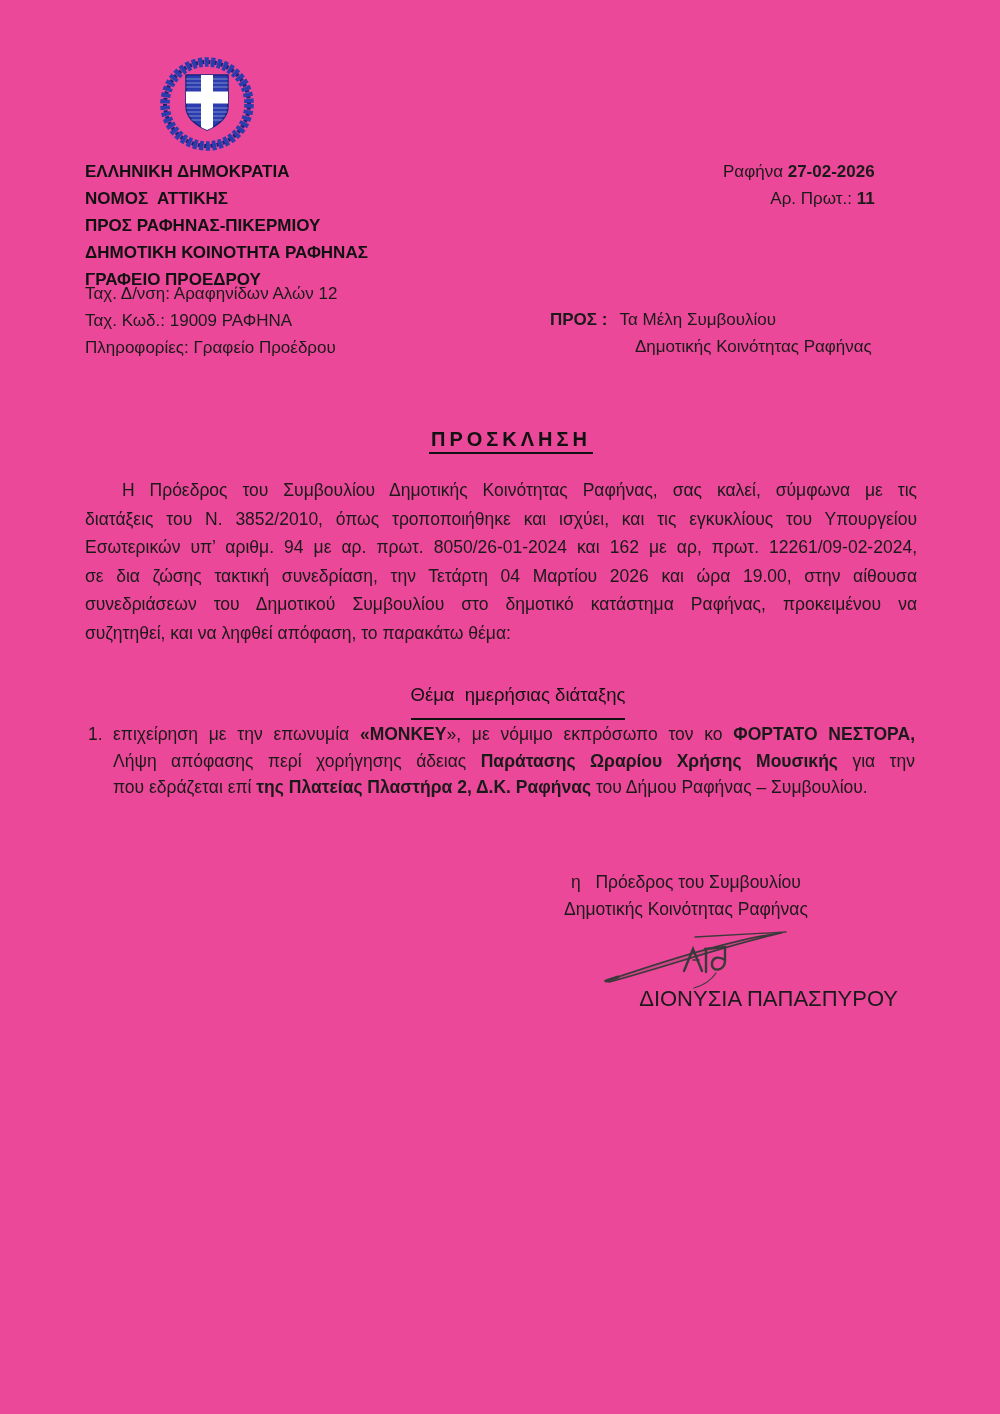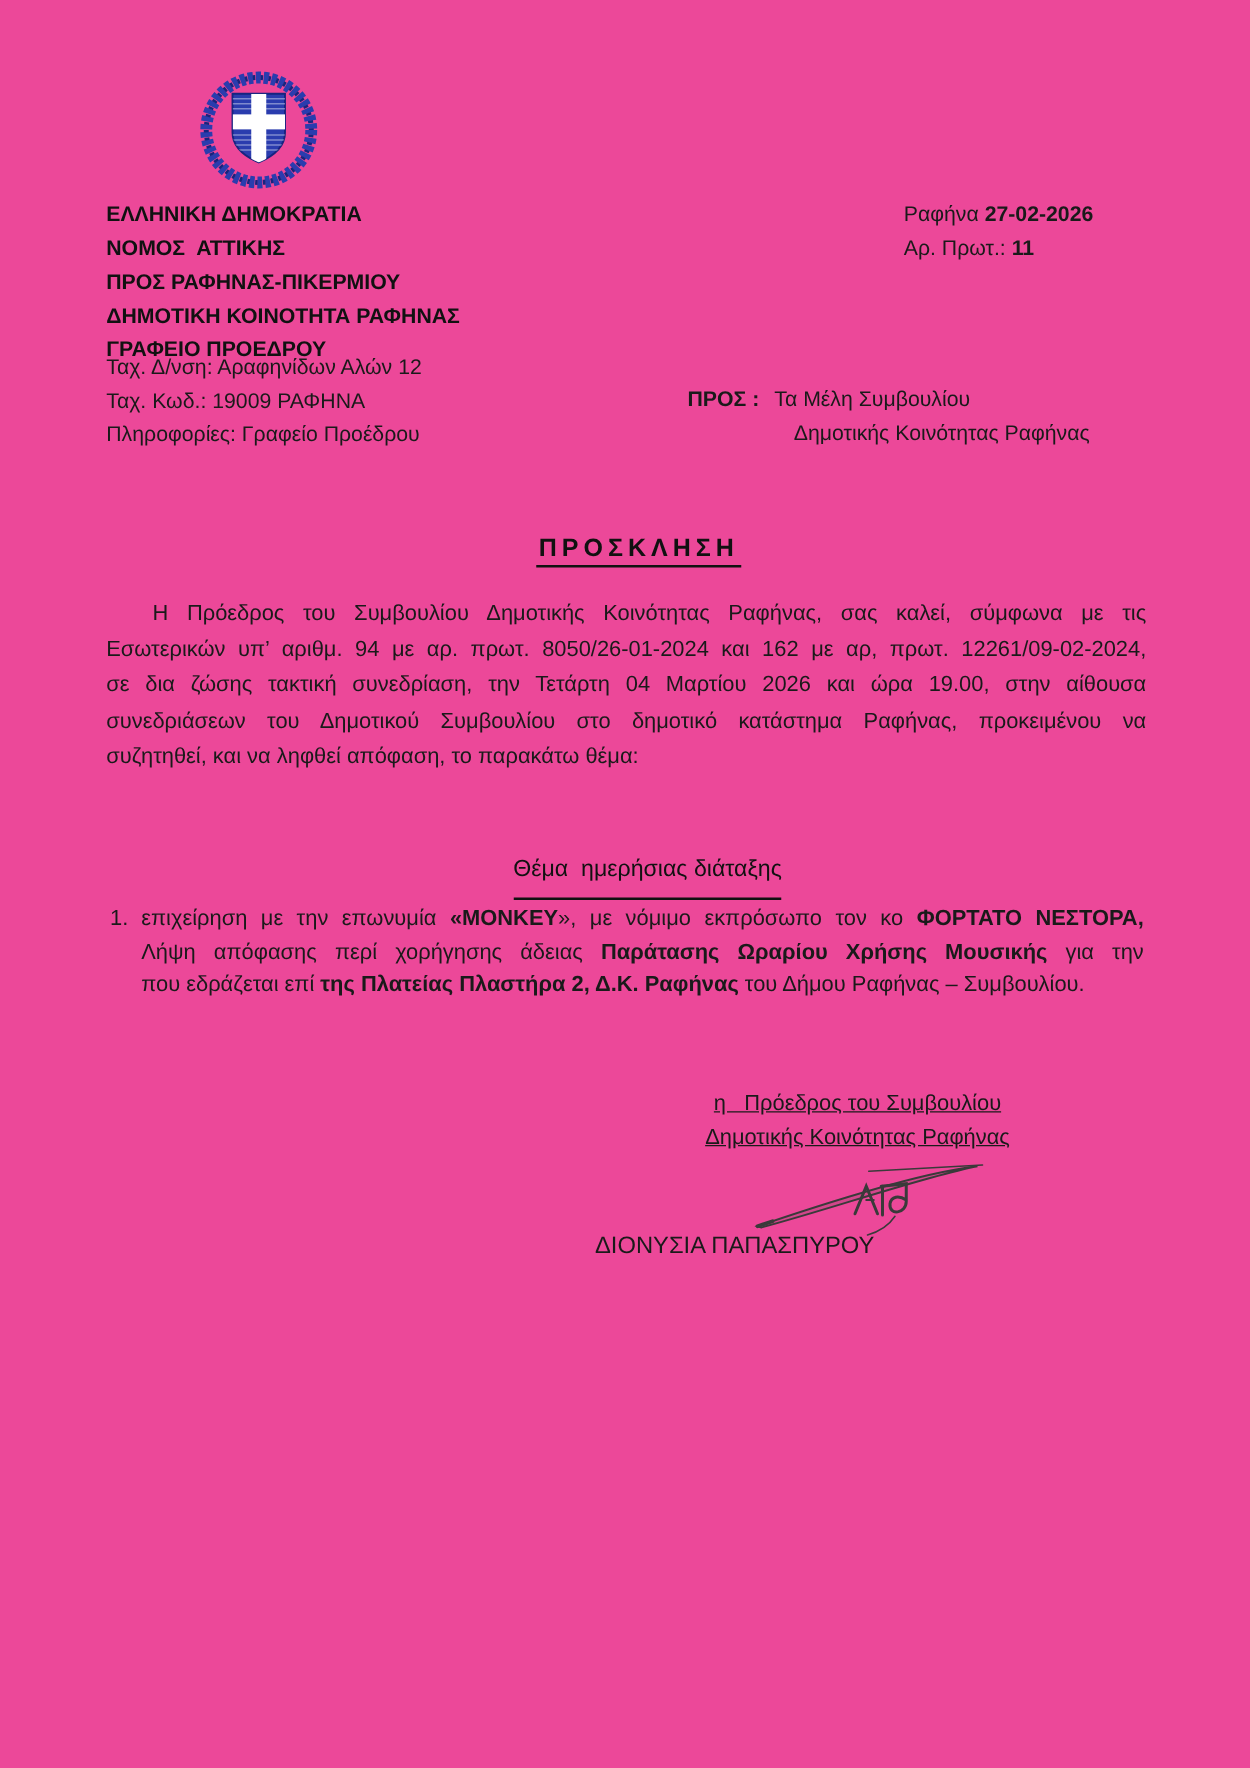--- a/index.html
+++ b/index.html
@@ -14,21 +14,21 @@
   }
   .abs{position:absolute;}
   .b{font-weight:700;}
   .line{display:block;}
 
   .emblem{left:157px;top:50px;width:100px;height:106px;}
 
   .org-block{left:85px;top:158px;font-size:17px;font-weight:700;line-height:27px;color:#111;}
   .org-block .line{white-space:pre-wrap;}
 
-  .meta-block{left:723px;top:158px;font-size:17px;line-height:27px;}
+  .meta-block{left:723px;top:158px;font-size:17px;line-height:27px;text-align:right;}
 
   .contact-block{left:85px;top:280px;font-size:17px;line-height:27px;}
 
   .to-block{left:550px;top:306px;font-size:17px;line-height:27px;}
   .to-line2{margin-left:85px;}
   .to-line1-text{margin-left:12px;}
 
   .title-wrap{left:0;top:428px;width:1000px;text-align:center;margin-left:11px;}
   .doc-title{
     display:inline-block;
@@ -50,26 +50,26 @@
     white-space:pre-wrap;
     border-bottom:2.5px solid #111;
     padding-bottom:12px;
     margin-left:36px;
   }
 
   .agenda{left:88px;top:721px;width:830px;font-size:17.5px;line-height:26.5px;}
   .item-number{position:absolute;left:0;top:0;}
   .agenda-lines{margin-left:25px;width:802px;}
 
-  .closing-block{left:500px;top:869px;width:372px;text-align:center;font-size:17.5px;line-height:26.5px;text-decoration:underline;}
+  .closing-block{left:500px;top:869px;width:372px;text-align:center;font-size:17.5px;line-height:26.5px;}
   .closing-block .line{white-space:pre-wrap;}
 
   .signature{left:598px;top:926px;width:195px;height:64px;}
 
-  .signer-name{left:476px;top:986px;width:372px;text-align:left;font-size:19px;}
+  .signer-name{left:526px;top:986px;width:372px;text-align:right;font-size:22px;}
 </style>
 </head>
 <body>
 
 <div class="page">
 
   <div class="abs emblem">
     <svg viewBox="0 0 100 106" width="100" height="106" aria-hidden="true">
       <defs>
         <clipPath id="shieldClip">
@@ -124,20 +124,21 @@
     </div>
     <div class="line to-line2">Δημοτικής Κοινότητας Ραφήνας</div>
   </div>
 
   <div class="abs title-wrap">
     <span class="doc-title">ΠΡΟΣΚΛΗΣΗ</span>
   </div>
 
   <div class="abs body-par justify">
       <div class="line">Η  Πρόεδρος του Συμβουλίου  Δημοτικής Κοινότητας Ραφήνας, σας καλεί, σύμφωνα με τις</div>
+      <div class="line">διατάξεις του Ν. 3852/2010, όπως τροποποιήθηκε και ισχύει, και τις εγκυκλίους του Υπουργείου</div>
       <div class="line">Εσωτερικών υπ’ αριθμ. 94 με αρ. πρωτ. 8050/26-01-2024 και 162 με αρ, πρωτ. 12261/09-02-2024,</div>
       <div class="line">σε δια ζώσης τακτική συνεδρίαση, την Τετάρτη 04 Μαρτίου 2026 και ώρα 19.00, στην αίθουσα</div>
       <div class="line">συνεδριάσεων του Δημοτικού Συμβουλίου στο δημοτικό κατάστημα Ραφήνας, προκειμένου να</div>
       <div class="line">συζητηθεί, και να ληφθεί απόφαση, το παρακάτω θέμα:</div>
     </div>
 
   <div class="abs theme-wrap">
     <span class="theme-heading">Θέμα  ημερήσιας διάταξης</span>
   </div>
 

